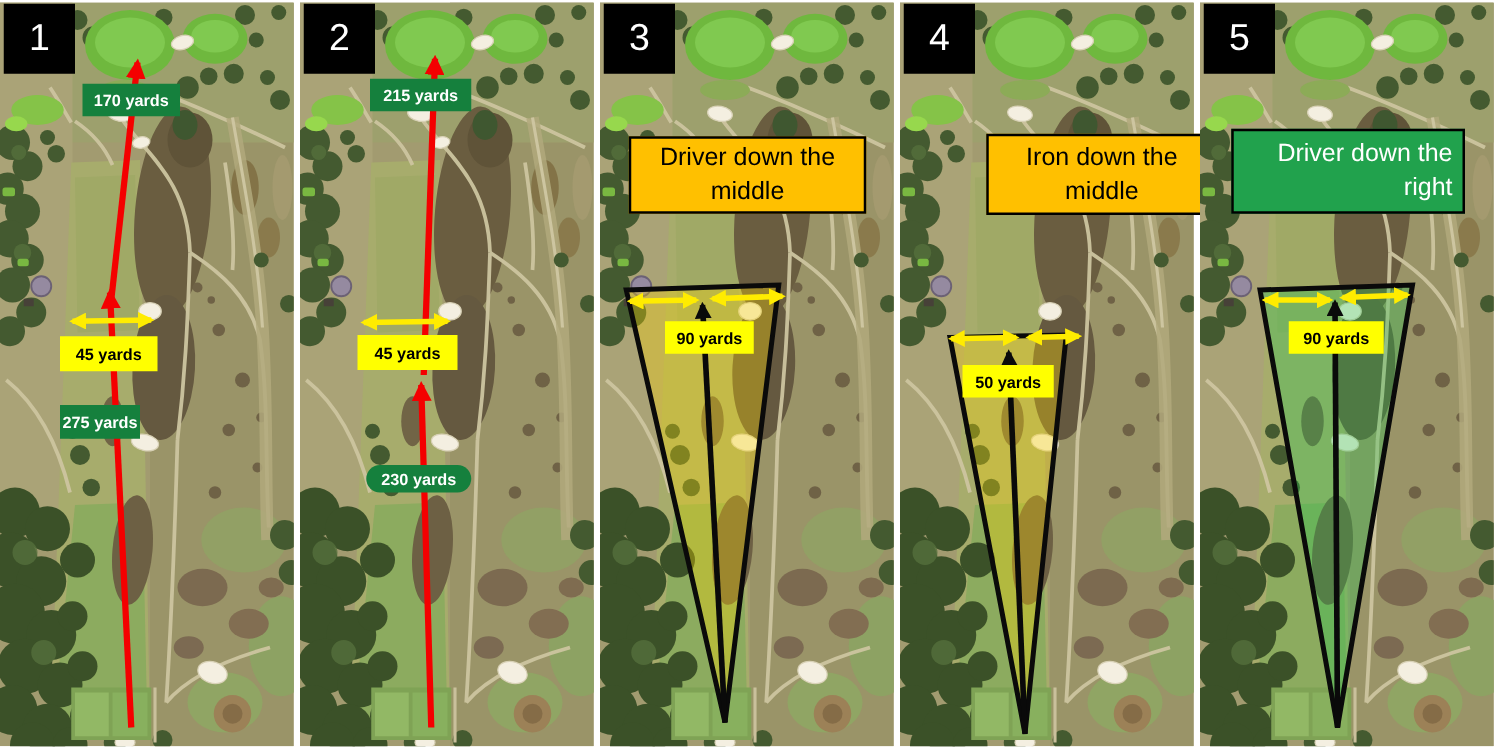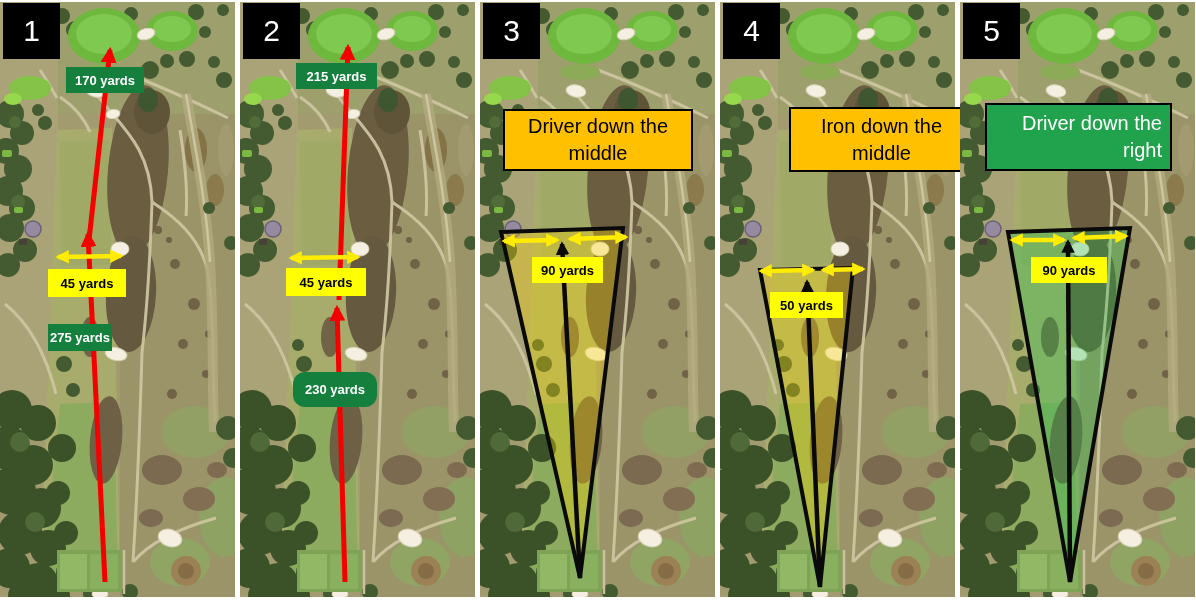--- a/index.html
+++ b/index.html
@@ -204,21 +204,21 @@
       </g>
       <g>
         <line x1="99" y1="298" x2="108" y2="45" stroke="#f40000" stroke-width="5" marker-end="url(#ah-red)"></line>
       </g>
       <g>
         <line x1="51" y1="256" x2="118" y2="255" stroke="#ffec00" stroke-width="4.5" marker-start="url(#ah-yel)" marker-end="url(#ah-yel)"></line>
       </g>
     </svg>
     <div class="lbl red" style="left:56px;top:61px;width:81px;height:26px;">215 yards</div>
     <div class="lbl yel" style="left:46px;top:266px;width:80px;height:28px;">45 yards</div>
-    <div class="lbl red" style="left:53px;top:370px;width:84px;height:35px;border-radius:12px;">230 yards</div>
+    <div class="lbl red" style="left:53px;top:370px;width:84px;height:22px;border-radius:12px;">230 yards</div>
     <div class="num">2</div>
   </div>
 
   <div class="panel">
     <svg class="bg" viewBox="0 0 235 595">
         <use href="#course"></use>
       </svg>
     <svg class="ov" viewBox="0 0 235 595">
       <g>
         <polygon points="21,230 143,226 100,576" fill="rgba(255,215,0,0.33)" stroke="#0a0a0a" stroke-width="4"></polygon>

